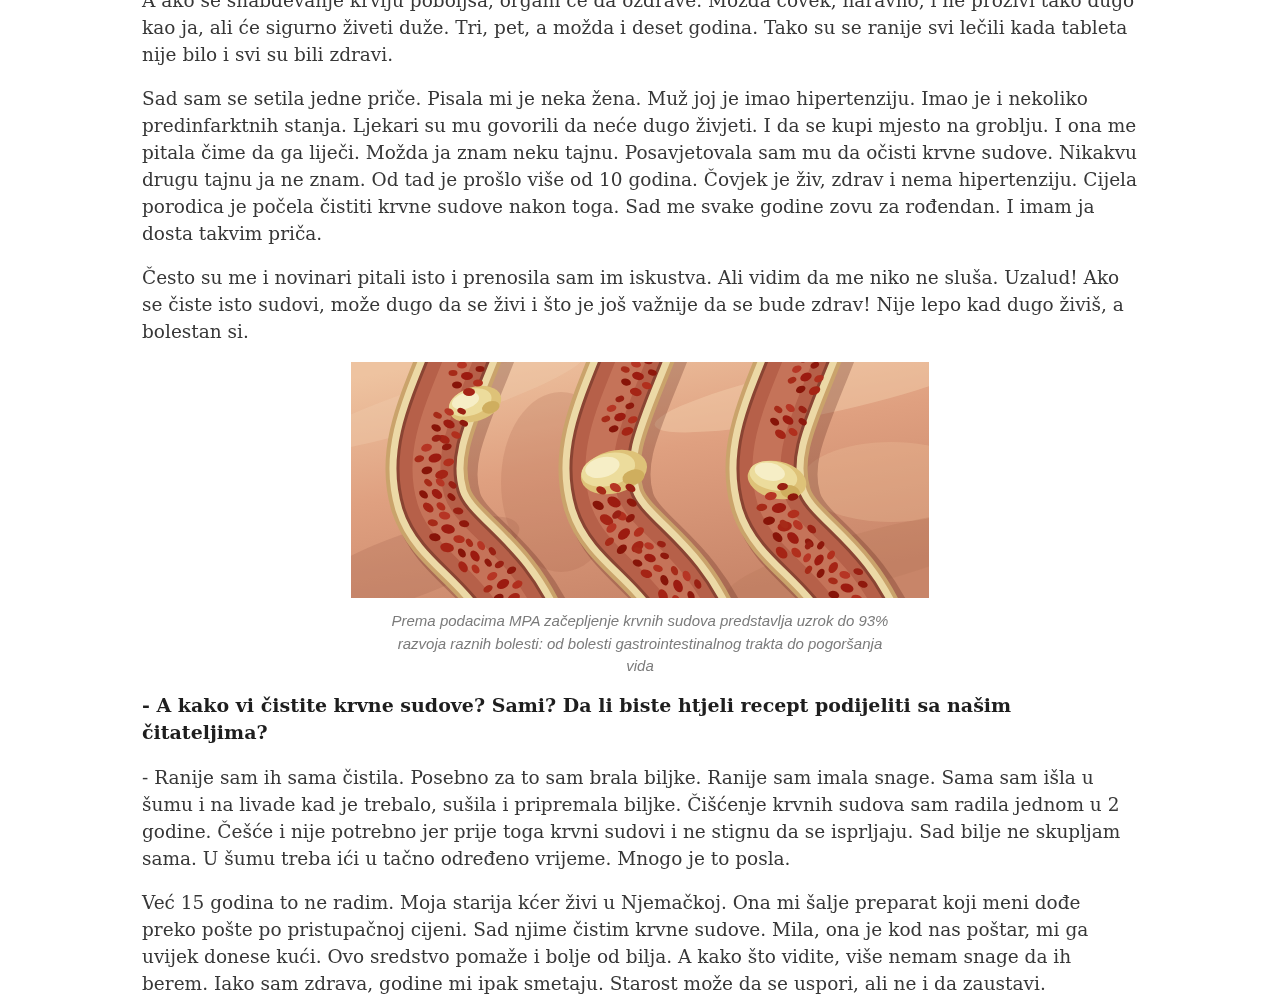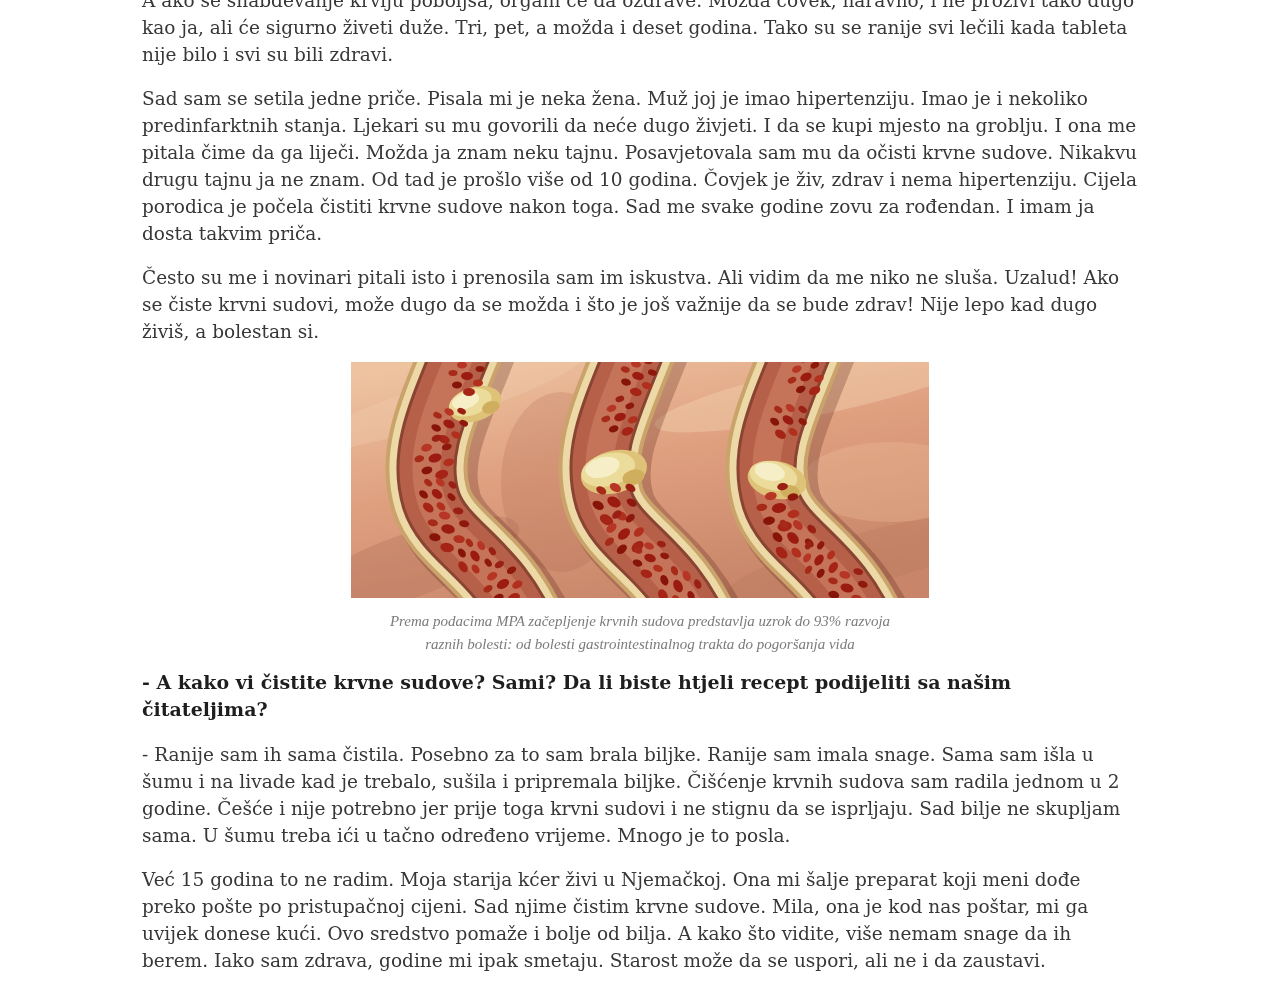--- a/index.html
+++ b/index.html
@@ -28,36 +28,36 @@
   }
   figure { margin: 0 0 14px 0; padding: 0; }
   .img-wrap {
     width: 578px; height: 236px;
     margin: 0 auto;
     overflow: hidden;
   }
   figcaption {
     margin: 12px auto 0 auto;
     max-width: 510px;
-    font-family: Liberation Serif, serif;
+    font-family: Liberation Sans, sans-serif;
     font-style: italic;
     font-size: 15px;
     line-height: 22.5px;
     color: #7b7b7b;
     text-align: center;
   }
 </style>
 </head>
 <body>
 
 <div class="article">
 
   <p class="cut-top">A ako se snabdevanje krvlju poboljša, organi će da ozdrave. Možda čovek, naravno, i ne proživi tako dugo kao ja, ali će sigurno živeti duže. Tri, pet, a možda i deset godina. Tako su se ranije svi lečili kada tableta nije bilo i svi su bili zdravi.</p>
   <p>Sad sam se setila jedne priče. Pisala mi je neka žena. Muž joj je imao hipertenziju. Imao je i nekoliko predinfarktnih stanja. Ljekari su mu govorili da neće dugo živjeti. I da se kupi mjesto na groblju. I ona me pitala čime da ga liječi. Možda ja znam neku tajnu. Posavjetovala sam mu da očisti krvne sudove. Nikakvu drugu tajnu ja ne znam. Od tad je prošlo više od 10 godina. Čovjek je živ, zdrav i nema hipertenziju. Cijela porodica je počela čistiti krvne sudove nakon toga. Sad me svake godine zovu za rođendan. I imam ja dosta takvim priča.</p>
-  <p>Često su me i novinari pitali isto i prenosila sam im iskustva. Ali vidim da me niko ne sluša. Uzalud! Ako se čiste krvni sudovi, može dugo da se možda i što je još važnije da se bude zdrav! Nije lepo kad dugo živiš, a bolestan si.</p>
+  <p>Često su me i novinari pitali isto i prenosila sam im iskustva. Ali vidim da me niko ne sluša. Uzalud! Ako se čiste isto sudovi, može dugo da se živi i što je još važnije da se bude zdrav! Nije lepo kad dugo živiš, a bolestan si.</p>
 
   <figure>
     <div class="img-wrap">
       <svg width="578" height="236" viewBox="0 0 578 236" xmlns="http://www.w3.org/2000/svg">
         <defs>
           <linearGradient id="bgG" x1="15%" y1="0%" x2="60%" y2="100%">
             <stop offset="0%" stop-color="#eec3a0"></stop>
             <stop offset="45%" stop-color="#dfa080"></stop>
             <stop offset="100%" stop-color="#c88569"></stop>
           </linearGradient>

